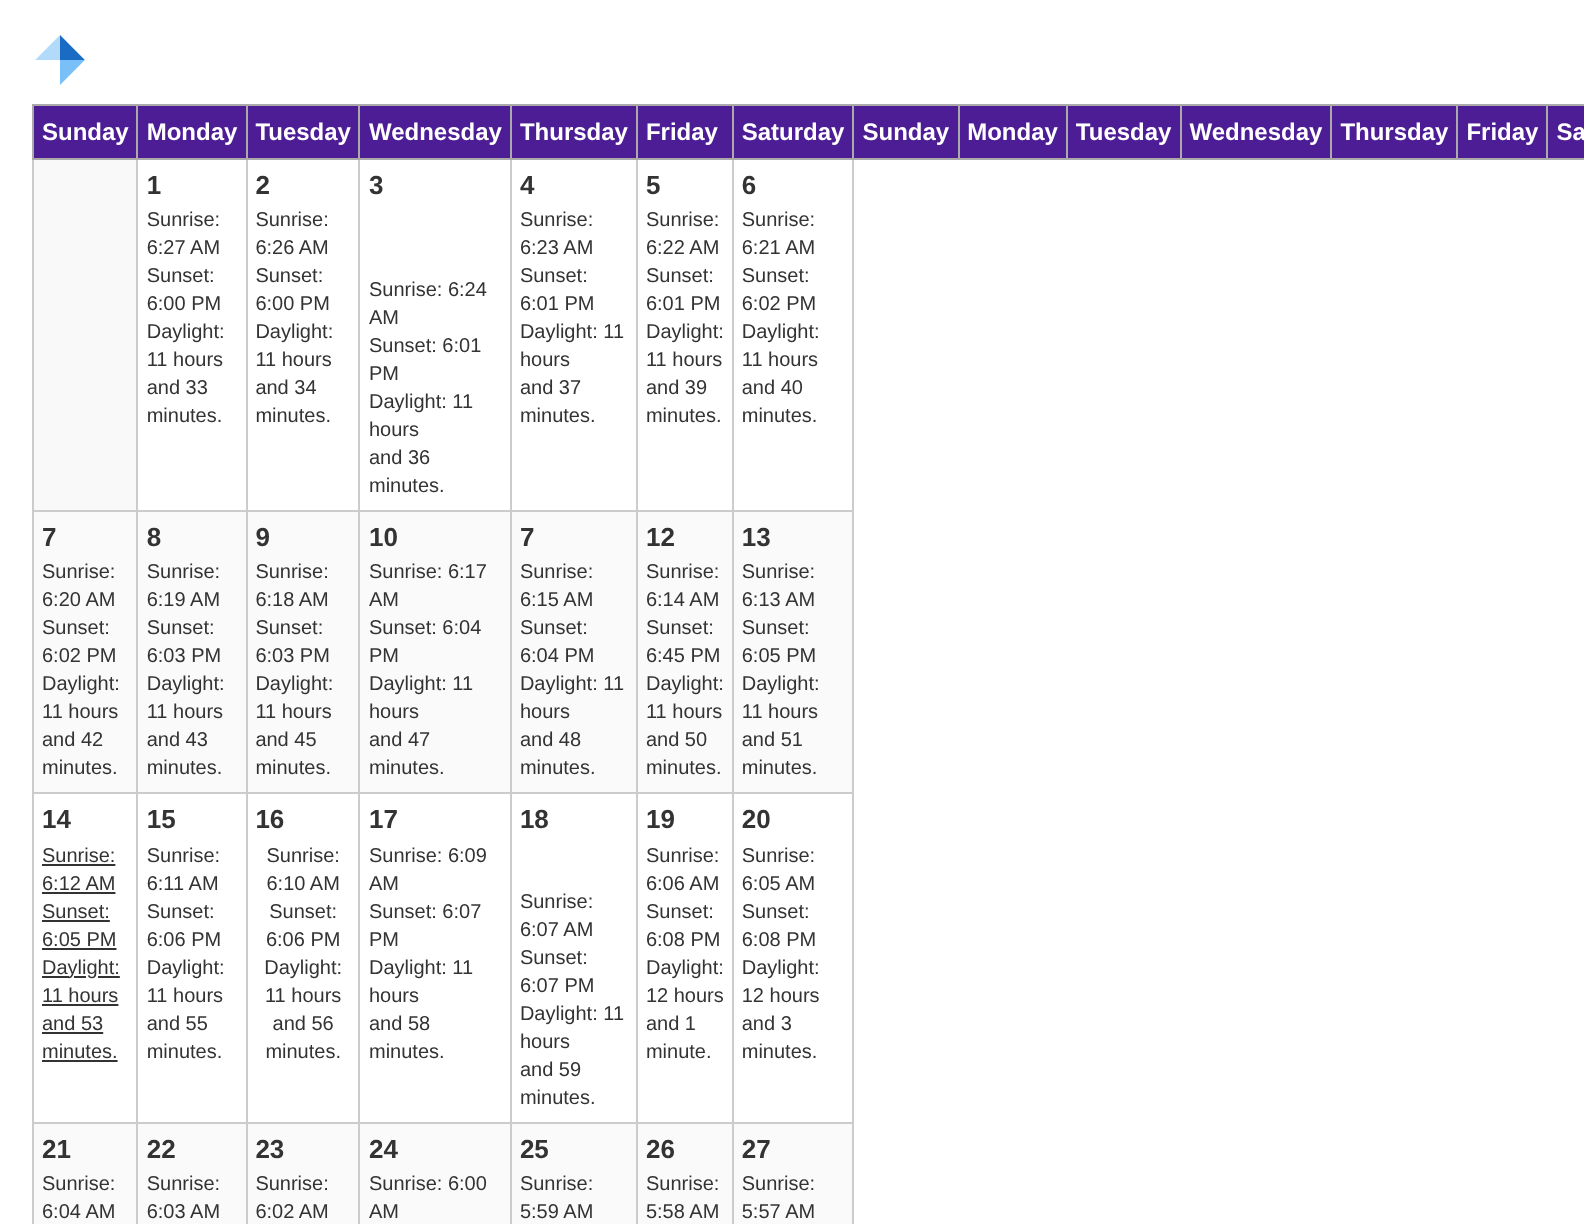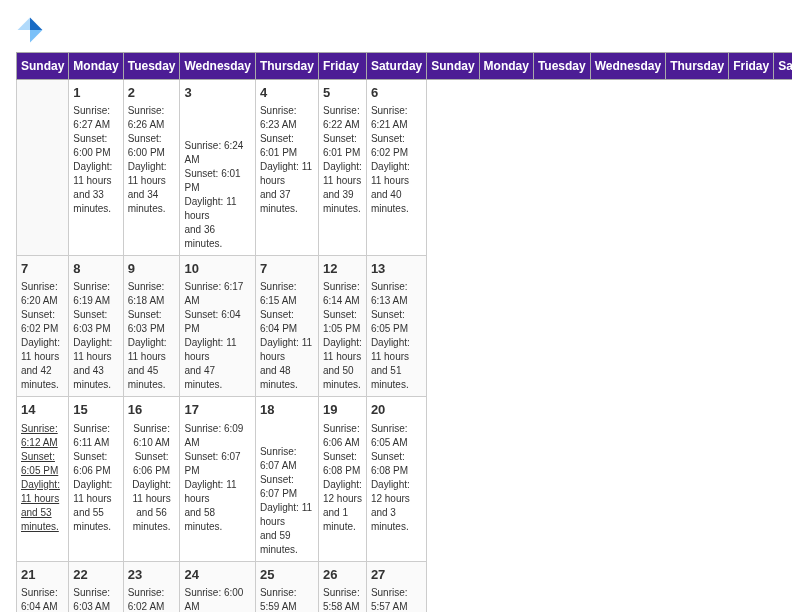--- a/index.html
+++ b/index.html
@@ -201,21 +201,21 @@
         <td>
           <span class="day-number">7</span>
           <div class="day-info" style="white-space: pre-line;">Sunrise: 6:15 AM
 Sunset: 6:04 PM
 Daylight: 11 hours
 and 48 minutes.</div>
         </td>
         <td>
           <span class="day-number">12</span>
           <div class="day-info" style="white-space: pre-line;">Sunrise: 6:14 AM
-Sunset: 1:05 PM
+Sunset: 6:45 PM
 Daylight: 11 hours
 and 50 minutes.</div>
         </td>
         <td>
           <span class="day-number">13</span>
           <div class="day-info" style="white-space: pre-line;">Sunrise: 6:13 AM
 Sunset: 6:05 PM
 Daylight: 11 hours
 and 51 minutes.</div>
         </td>

